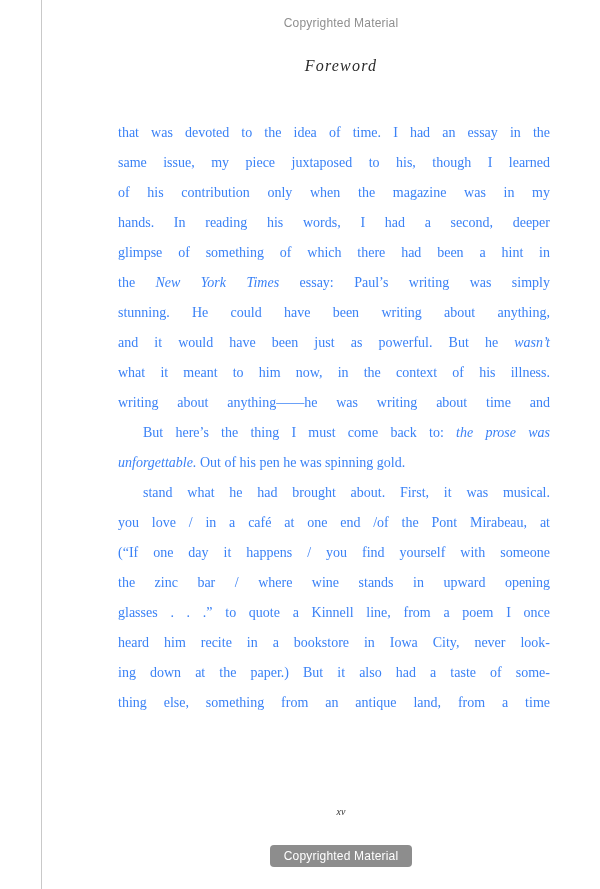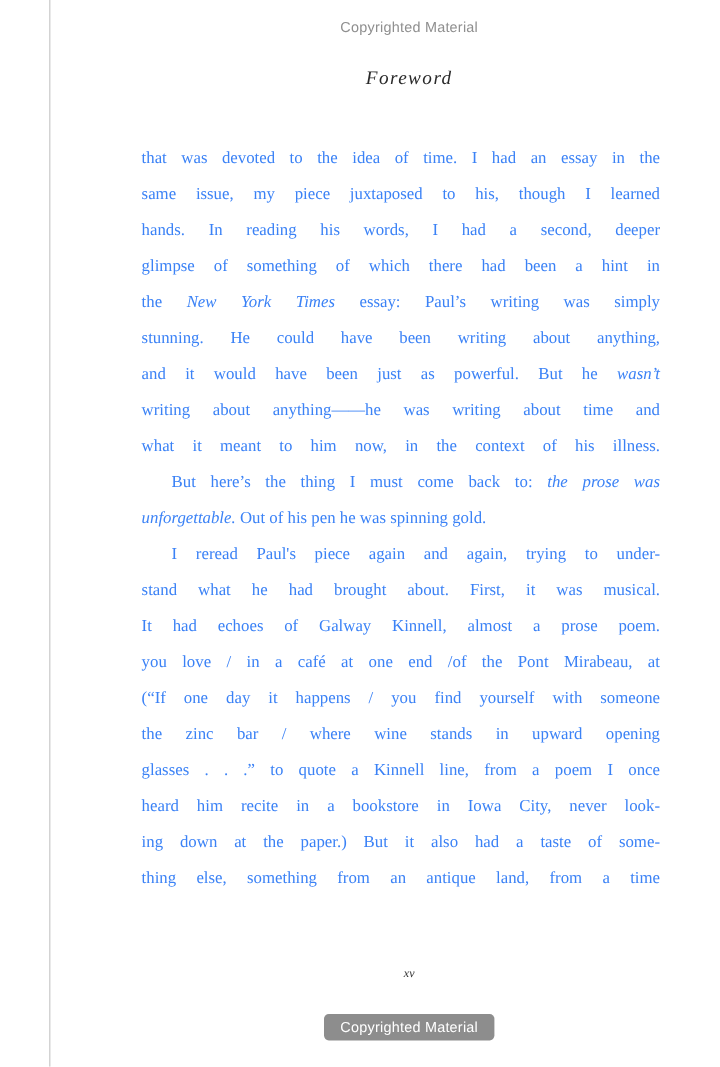--- a/index.html
+++ b/index.html
@@ -104,36 +104,35 @@
 
 <div class="page">
   <div class="notice-top">Copyrighted Material</div>
 
   <h1 class="chapter-header">Foreword</h1>
 
   <div class="body-text" id="paragraphs">
       <p class="">
         <span class="line"><span>that was devoted to the idea of time. I had an essay in the</span></span>
         <span class="line"><span>same issue, my piece juxtaposed to his, though I learned</span></span>
+        <span class="line"><span>of his contribution only when the magazine was in my</span></span>
         <span class="line"><span>hands. In reading his words, I had a second, deeper</span></span>
         <span class="line"><span>glimpse of something of which there had been a hint in</span></span>
         <span class="line"><span>the </span><em>New York Times</em><span> essay: Paul’s writing was simply</span></span>
         <span class="line"><span>stunning. He could have been writing about anything,</span></span>
         <span class="line"><span>and it would have been just as powerful. But he </span><em>wasn’t</em></span>
+        <span class="line"><span>what it meant to him now, in the context of his illness.</span></span>
         <span class="line"><span>writing about anything——he was writing about time and</span></span>
-        <span class="line"><span>what it meant to him now, in the context of his illness.</span></span>
       </p>
       <p class="indent">
         <span class="line"><span>But here’s the thing I must come back to: </span><em>the prose was</em></span>
         <span class="line flush"><em>unforgettable.</em><span> Out of his pen he was spinning gold.</span></span>
       </p>
       <p class="indent">
-        <span class="line"><span>I reread Paul's piece again and again, trying to under-</span></span>
         <span class="line"><span>stand what he had brought about. First, it was musical.</span></span>
-        <span class="line"><span>It had echoes of Galway Kinnell, almost a prose poem.</span></span>
         <span class="line"><span>you love / in a café at one end /of the Pont Mirabeau, at</span></span>
         <span class="line"><span>(“If one day it happens / you find yourself with someone</span></span>
         <span class="line"><span>the zinc bar / where wine stands in upward opening</span></span>
         <span class="line"><span>glasses . . .” to quote a Kinnell line, from a poem I once</span></span>
         <span class="line"><span>heard him recite in a bookstore in Iowa City, never look-</span></span>
         <span class="line"><span>ing down at the paper.) But it also had a taste of some-</span></span>
         <span class="line"><span>thing else, something from an antique land, from a time</span></span>
       </p>
     </div>
 

